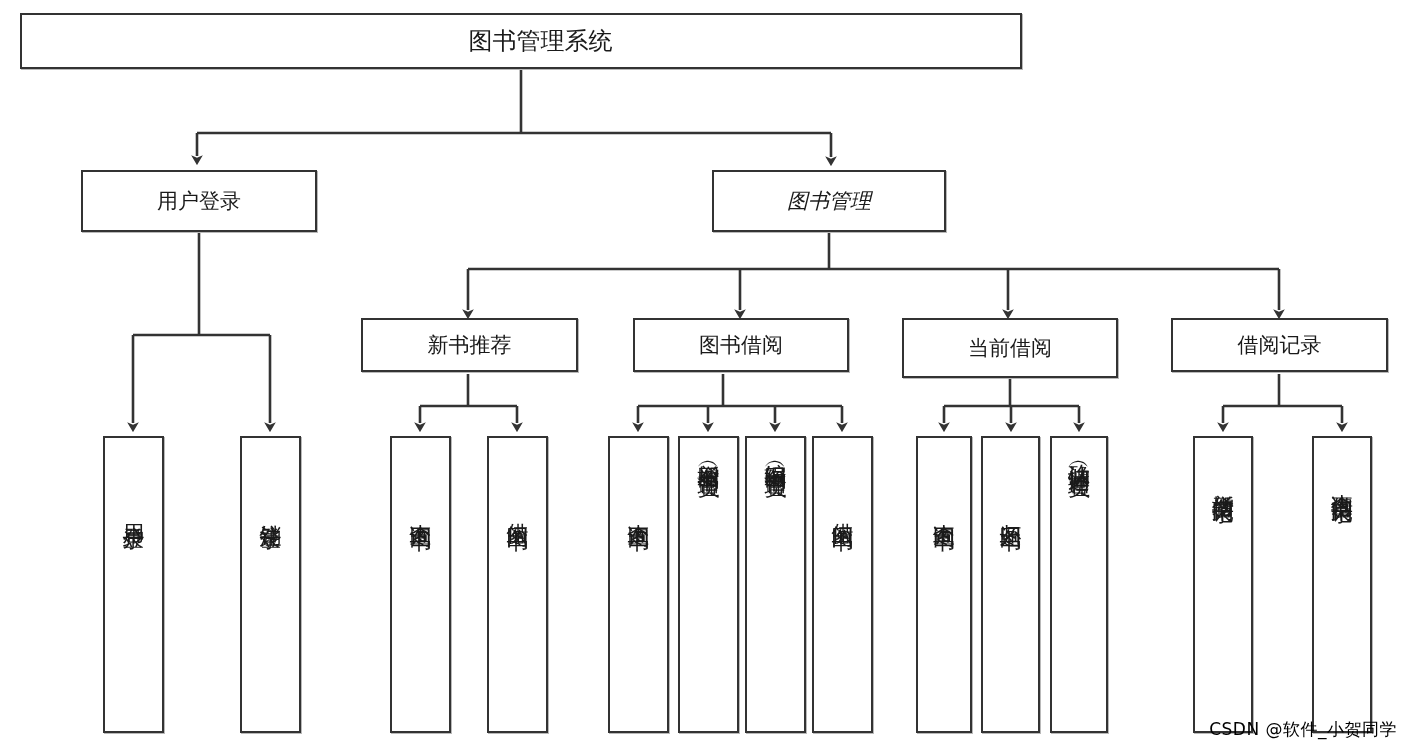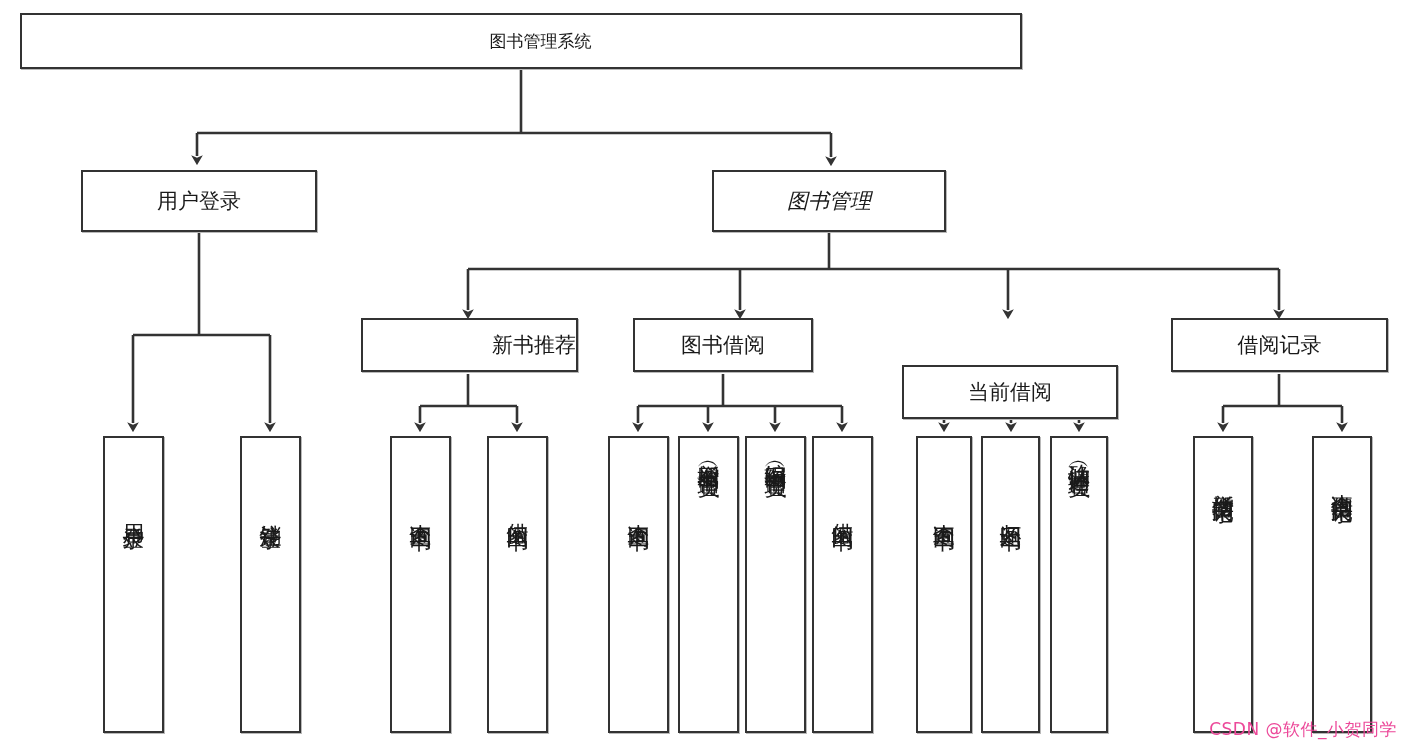--- a/index.html
+++ b/index.html
@@ -40,41 +40,41 @@
   .node-label {
     display: block;
     text-align: center;
     line-height: 1.18;
     white-space: nowrap;
   }
   .node.horizontal .node-label {
     font-size: 21px;
   }
   .node.root .node-label {
-    font-size: 17px;
+    font-size: 24px;
     margin-left: 39px;
   }
   .node.vertical {
     align-items: flex-start;
     justify-content: center;
     padding-top: 10px;
   }
   .node.vertical .node-label {
     writing-mode: vertical-rl;
     text-orientation: upright;
     font-size: 22px;
     letter-spacing: 2px;
     line-height: 1;
   }
   #watermark {
     position: absolute;
     right: 8px;
     bottom: 6px;
     font-size: 17px;
-    color: #ec4899;
+    color: #000000;
     letter-spacing: 0.5px;
     white-space: nowrap;
     font-family: "DejaVu Sans", "Liberation Sans", sans-serif;
   }
 </style>
 </head>
 <body>
 
 <div id="diagram-canvas">
 
@@ -132,27 +132,27 @@
     <span class="node-label">图书管理系统</span>
   </div>
 
   <div class="node horizontal" style="left:81px; top:170px; width:236px; height:62px;">
     <span class="node-label">用户登录</span>
   </div>
   <div class="node horizontal" style="left:712px; top:170px; width:234px; height:62px;font-style:italic;">
     <span class="node-label">图书管理</span>
   </div>
 
-  <div class="node horizontal" style="left:361px; top:318px; width:217px; height:54px;justify-content:flex-end;">
+  <div class="node horizontal" style="left:361px; top:318px; width:217px; height:54px;">
     <span class="node-label">新书推荐</span>
   </div>
-  <div class="node horizontal" style="left:633px; top:318px; width:180px; height:54px;">
+  <div class="node horizontal" style="left:633px; top:318px; width:216px; height:54px;">
     <span class="node-label">图书借阅</span>
   </div>
-  <div class="node horizontal" style="left:902px; top:318px; width:216px; height:54px;margin-top:47px;">
+  <div class="node horizontal" style="left:902px; top:318px; width:216px; height:60px;">
     <span class="node-label">当前借阅</span>
   </div>
   <div class="node horizontal" style="left:1171px; top:318px; width:217px; height:54px;justify-content:center;">
     <span class="node-label">借阅记录</span>
   </div>
 
   <div class="node vertical" style="left:103px; top:436px; width:61px; height:297px; padding-top:68px;">
     <span class="node-label">用户登录</span>
   </div>
   <div class="node vertical" style="left:240px; top:436px; width:61px; height:297px; padding-top:68px;">

